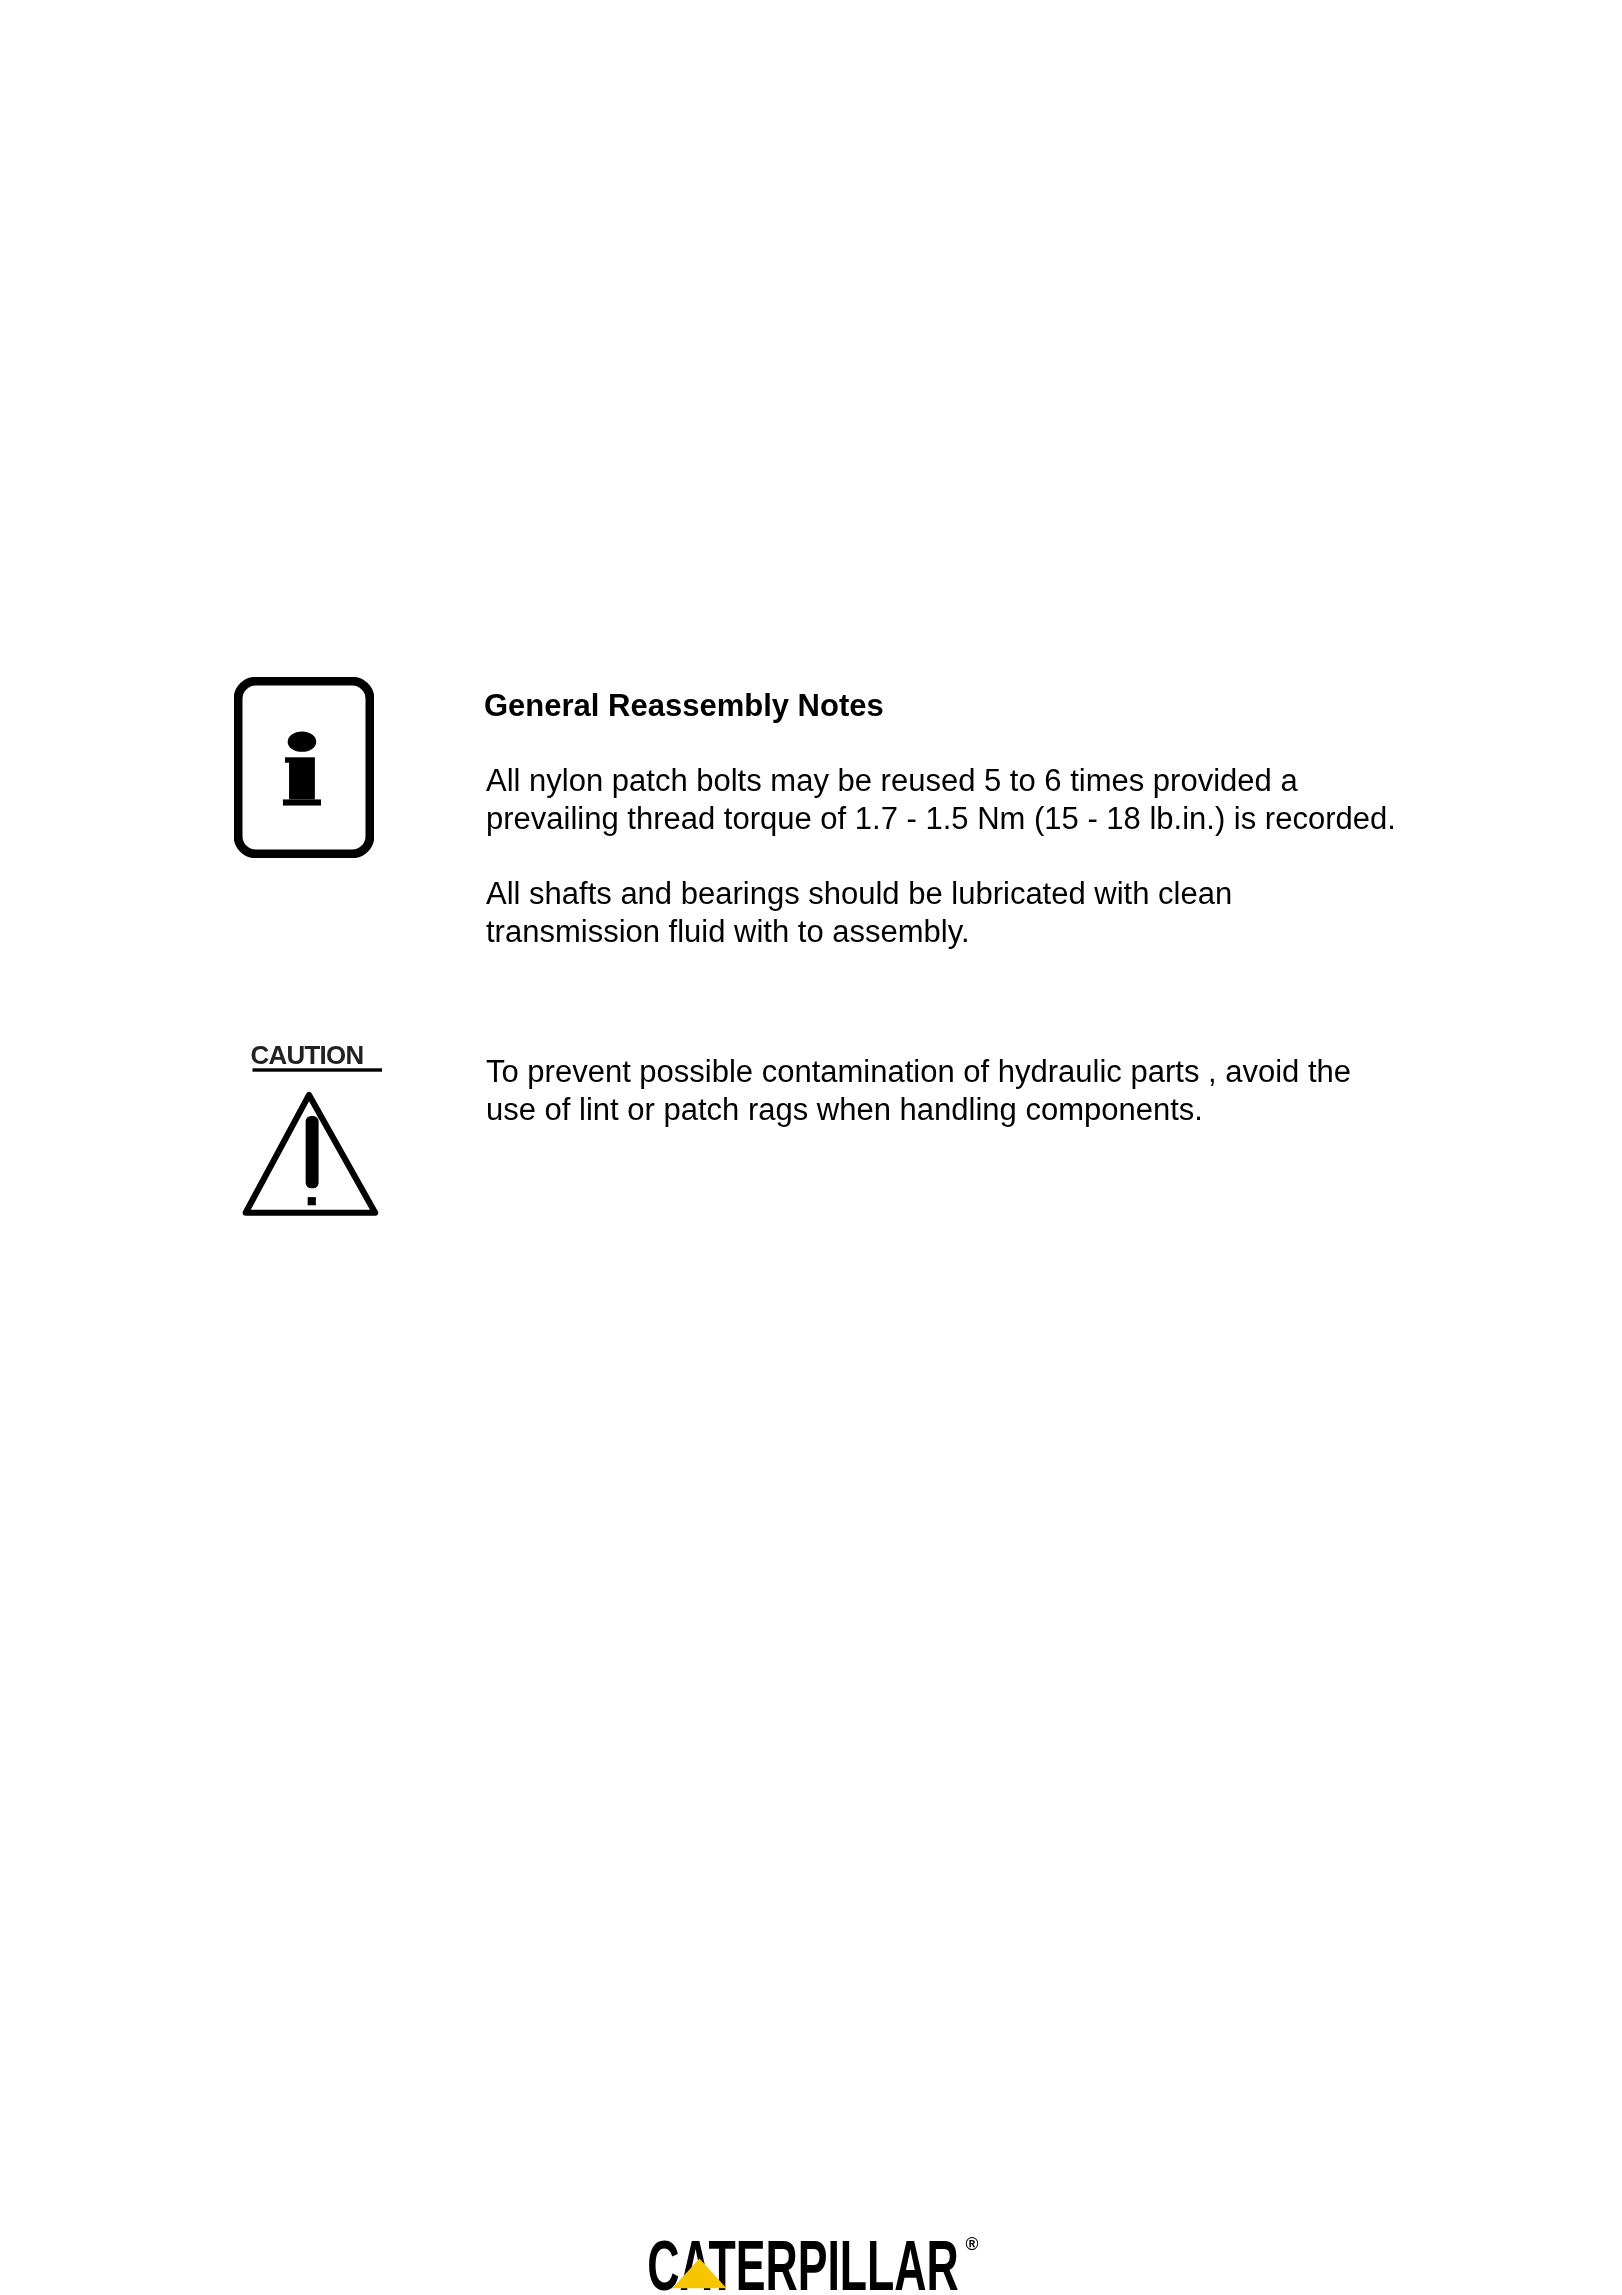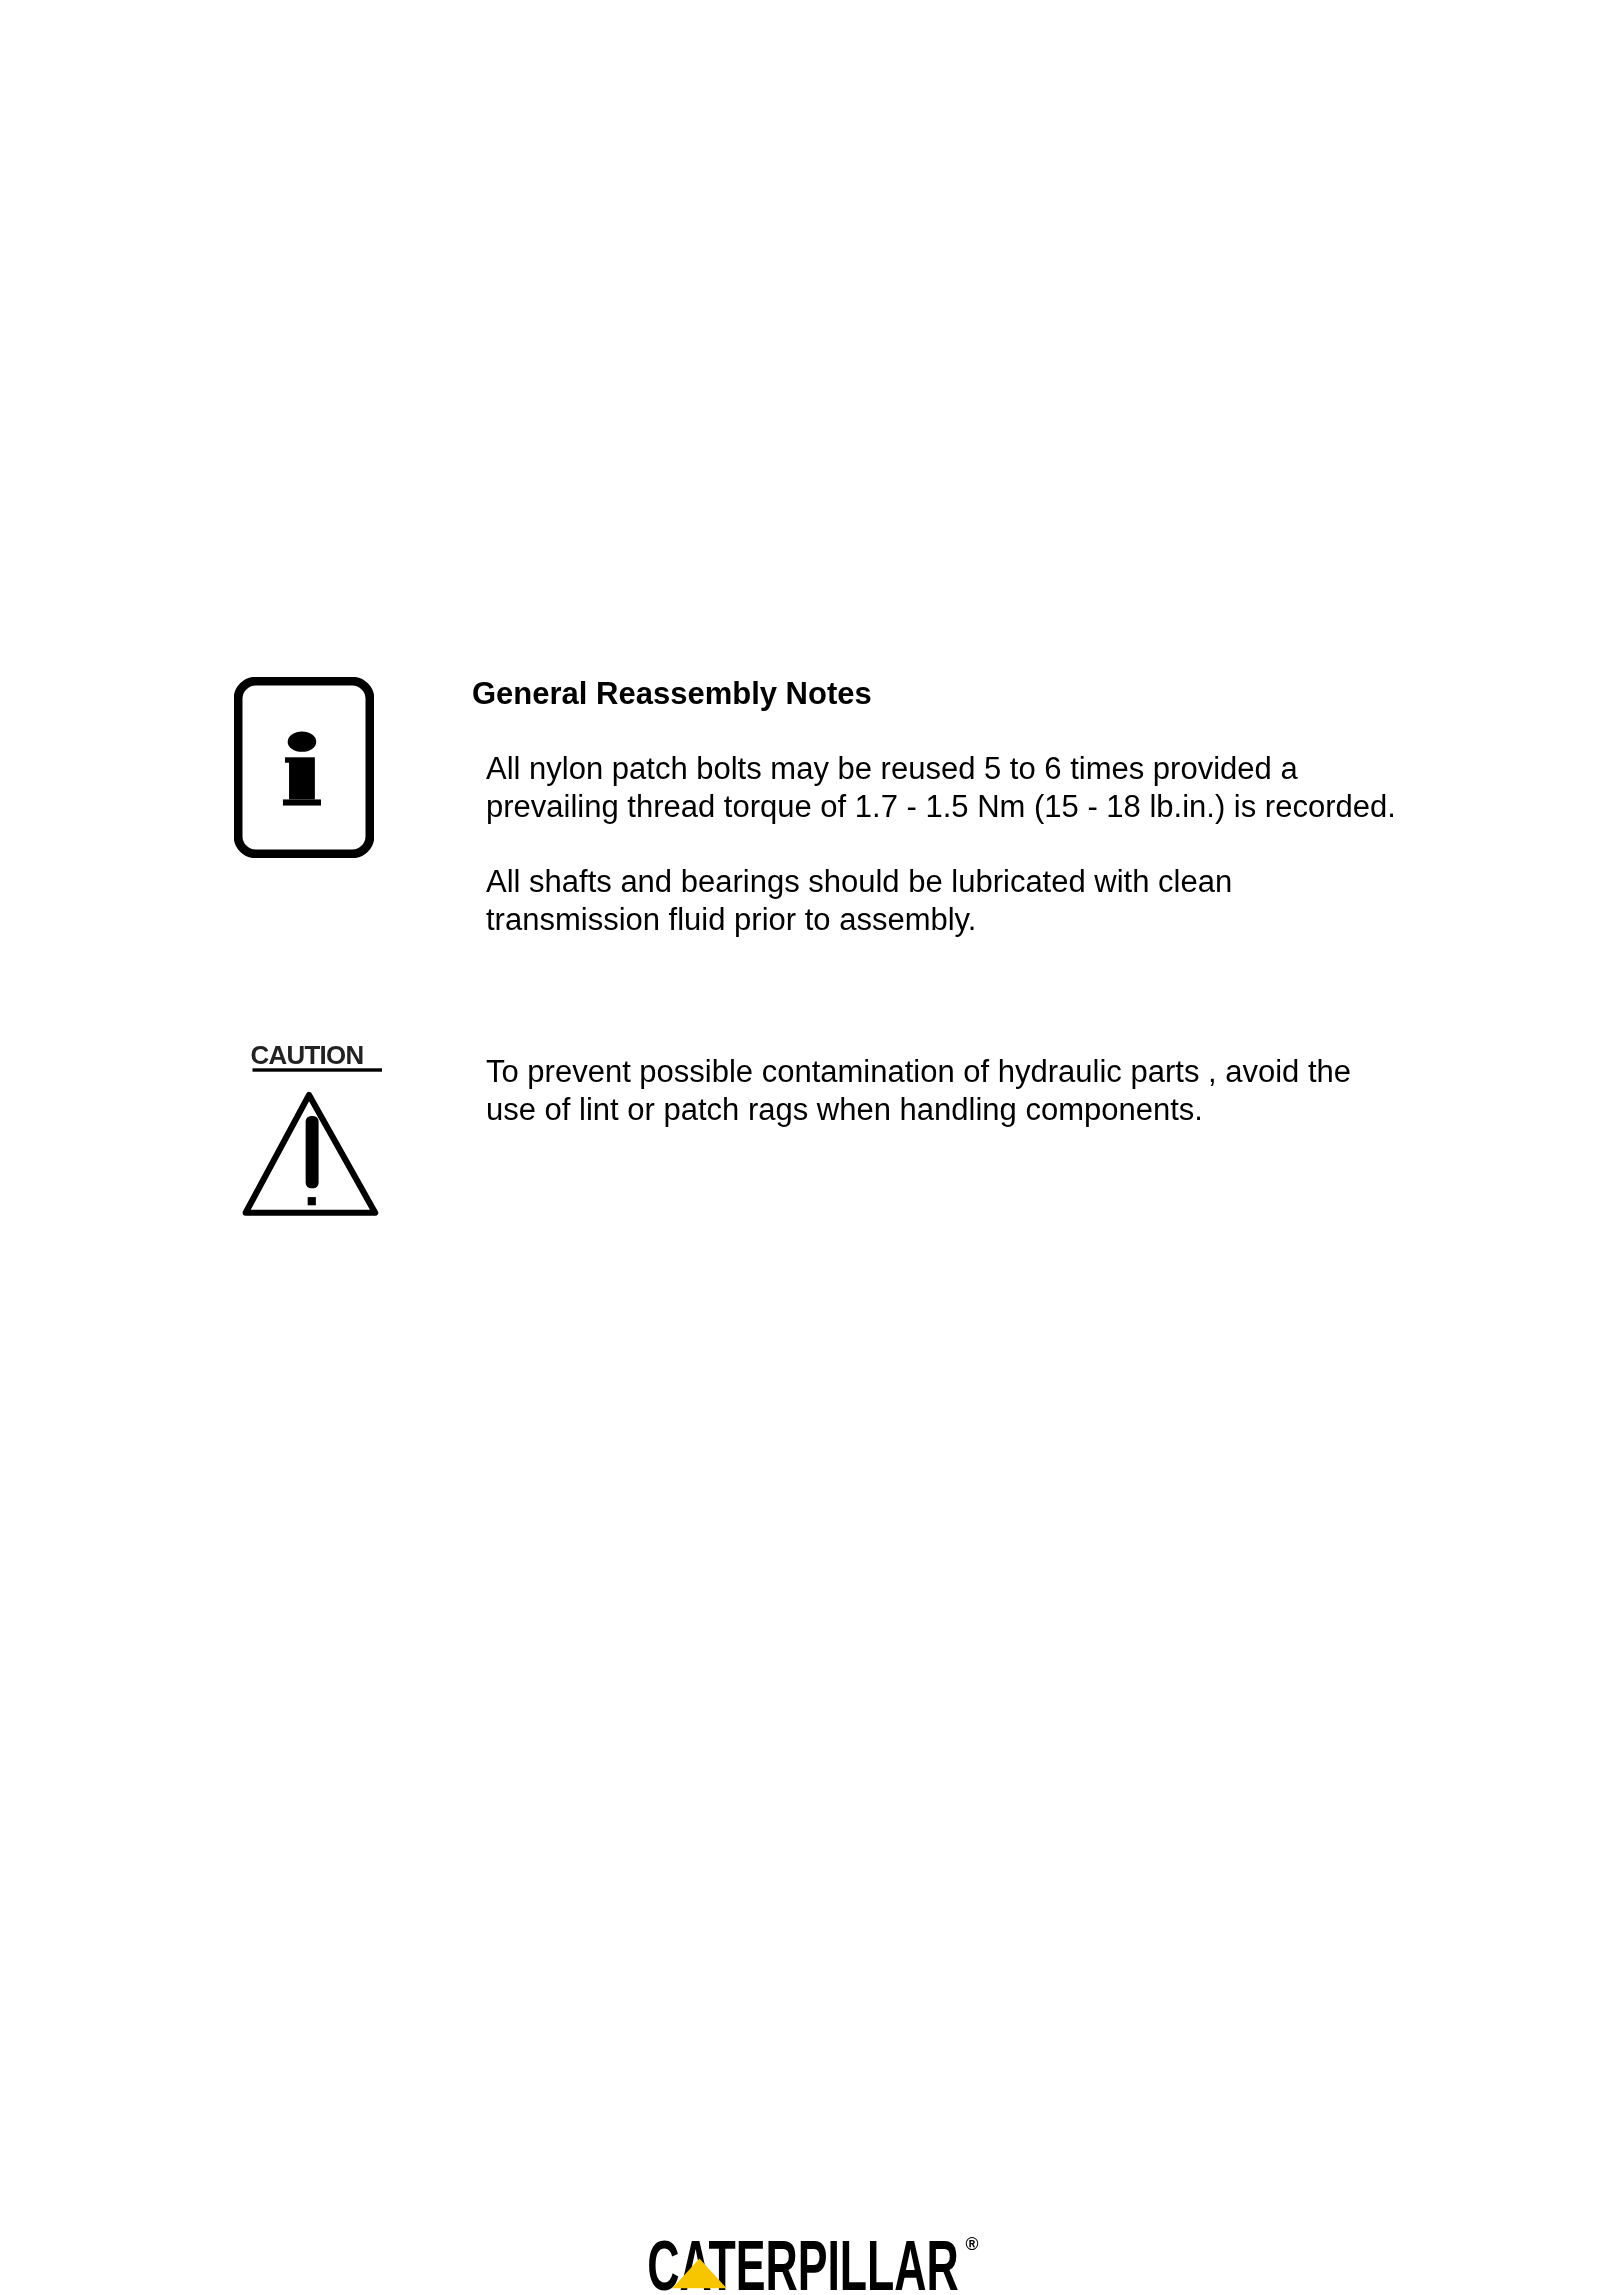--- a/index.html
+++ b/index.html
@@ -3,21 +3,21 @@
 <meta charset="utf-8">
 <style>
   html, body { margin: 0; padding: 0; background: #ffffff; }
   body {
     width: 1622px; height: 2295px; position: relative; overflow: hidden;
     font-family: "Liberation Sans", sans-serif; color: #000000;
   }
   .info-icon { position: absolute; left: 234px; top: 677px; width: 140px; height: 181px; }
   .caution-icon { position: absolute; left: 232px; top: 1039px; width: 150px; height: 184px; }
   .text-block { position: absolute; left: 472px; width: 1022px; }
-  .title { font-weight: bold; font-size: 31px; line-height: 38px; margin: 0; }
+  .title { font-weight: bold; font-size: 31px; line-height: 38px; margin: 12px; }
   .para { font-size: 31px; line-height: 38px; margin: 14px; }
   #info-block { top: 675px; }
   #info-block .para { margin-top: 37px; }
   #caution-block { top: 1039px; }
   .logo { position: absolute; left: 646px; top: 2230px; width: 348px; height: 65px; }
 </style>
 </head>
 <body>
 
 <svg class="info-icon" viewBox="0 0 206 266">
@@ -29,21 +29,21 @@
 </svg>
 
 <div class="text-block" id="info-block">
   <p class="title">General Reassembly Notes</p>
   <p class="para">
     <span>All nylon patch bolts may be reused 5 to 6 times provided a</span><br>
     <span>prevailing thread torque of 1.7 - 1.5 Nm (15 - 18 lb.in.) is recorded.</span>
   </p>
   <p class="para">
     <span>All shafts and bearings should be lubricated with clean</span><br>
-    <span>transmission fluid prior to assembly.</span>
+    <span>transmission fluid with to assembly.</span>
   </p>
 </div>
 
 <svg class="caution-icon" viewBox="0 0 220 270">
   <text x="110" y="36" text-anchor="middle" font-family="Liberation Sans, sans-serif" font-weight="bold" font-size="38" fill="#222" letter-spacing="-1">CAUTION</text>
   <rect x="30" y="43" width="192" height="5" fill="#000"></rect>
   <path d="M113 82 L210 255 L20 255 Z" fill="none" stroke="#000" stroke-width="9" stroke-linejoin="round"></path>
   <rect x="108" y="113" width="19" height="106" rx="8" fill="#000"></rect>
   <rect x="111" y="232" width="12" height="12" fill="#000"></rect>
 </svg>

